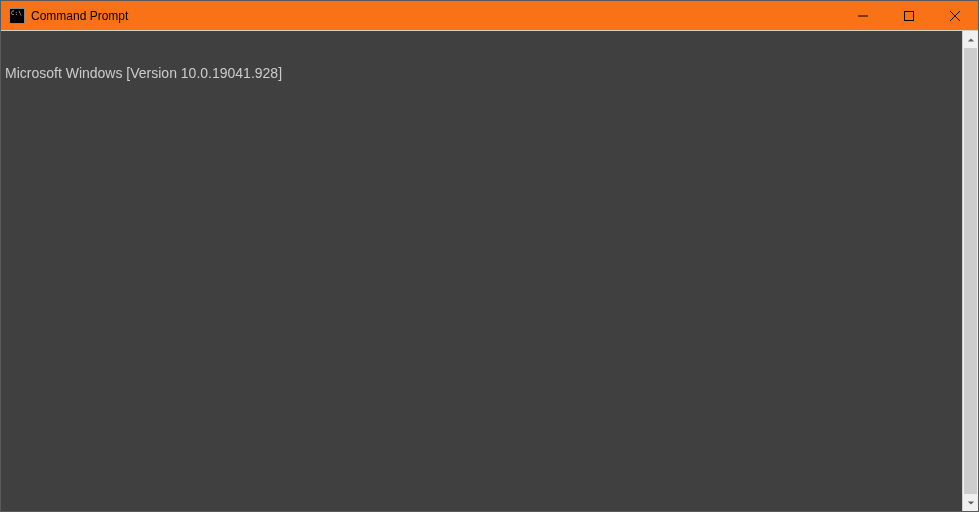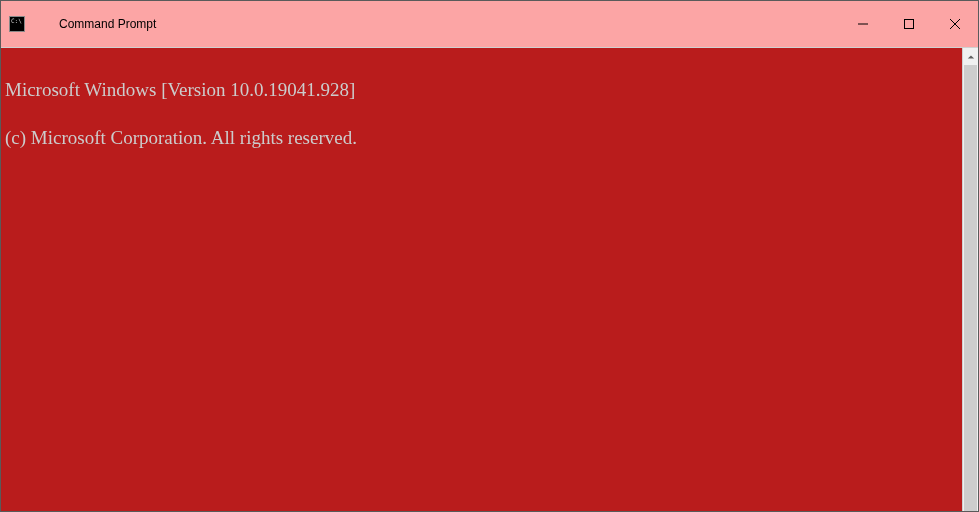--- a/index.html
+++ b/index.html
@@ -5,26 +5,25 @@
   * { margin: 0; padding: 0; box-sizing: border-box; }
   body {
     width: 979px;
     height: 512px;
     font-family: "Segoe UI", Tahoma, sans-serif;
     background: #fff;
     overflow: hidden;
     border: 1px solid #5a5a5a;
   }
   .titlebar {
-    height: 47px;
-    background: #fca5a5;
+    height: 30px;
+    background: #f97316;
     display: flex;
     align-items: center;
     border-bottom: 1px solid #d0d0d0;
-    gap: 28px;
   }
   .titlebar-icon {
     width: 16px;
     height: 16px;
     margin-left: 8px;
     margin-right: 6px;
     display: inline-block;
     background: #000;
     position: relative;
     border: 1px solid #888;
@@ -59,24 +58,24 @@
     cursor: pointer;
   }
   .win-btn svg { width: 10px; height: 10px; }
   .content-area {
     display: flex;
     height: calc(100% - 30px);
     background: #0c0c0c;
   }
   .terminal {
     flex: 1;
-    background: #b91c1c;
+    background: #404040;
     color: #cccccc;
-    font-family: Liberation Serif, serif;
-    font-size: 19px;
+    font-family: Liberation Sans, sans-serif;
+    font-size: 14px;
     line-height: 16px;
     padding: 2px 4px;
     white-space: pre;
     overflow: hidden;
   }
   .terminal-line { min-height: 16px; }
   .scrollbar {
     width: 16px;
     background: #f0f0f0;
     display: flex;
@@ -127,21 +126,20 @@
       <svg viewBox="0 0 10 10">
           <path d="M0 0 L10 10 M10 0 L0 10" stroke="#000" stroke-width="1"></path>
         </svg>
     </button>
   </div>
 </div>
 
 <div class="content-area">
   <div class="terminal">
     <div class="terminal-line">Microsoft Windows [Version 10.0.19041.928]</div>
-    <div class="terminal-line">(c) Microsoft Corporation. All rights reserved.</div>
     <div class="terminal-line"></div>
   </div>
   <div class="scrollbar">
     <div class="scroll-btn">
       <svg viewBox="0 0 10 10">
           <path d="M1 7 L5 3 L9 7 Z"></path>
         </svg>
     </div>
     <div class="scroll-track">
       <div class="scroll-thumb"></div>

